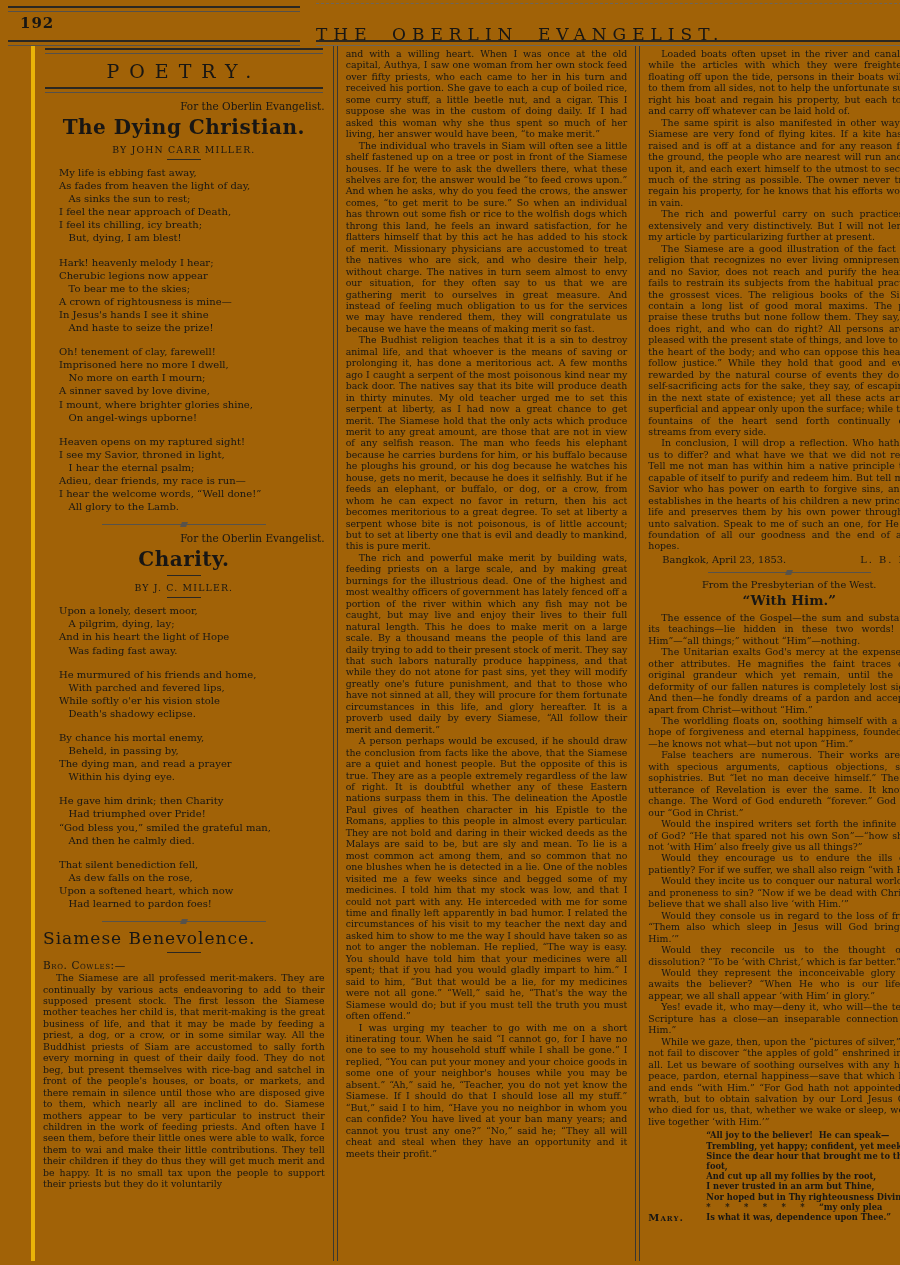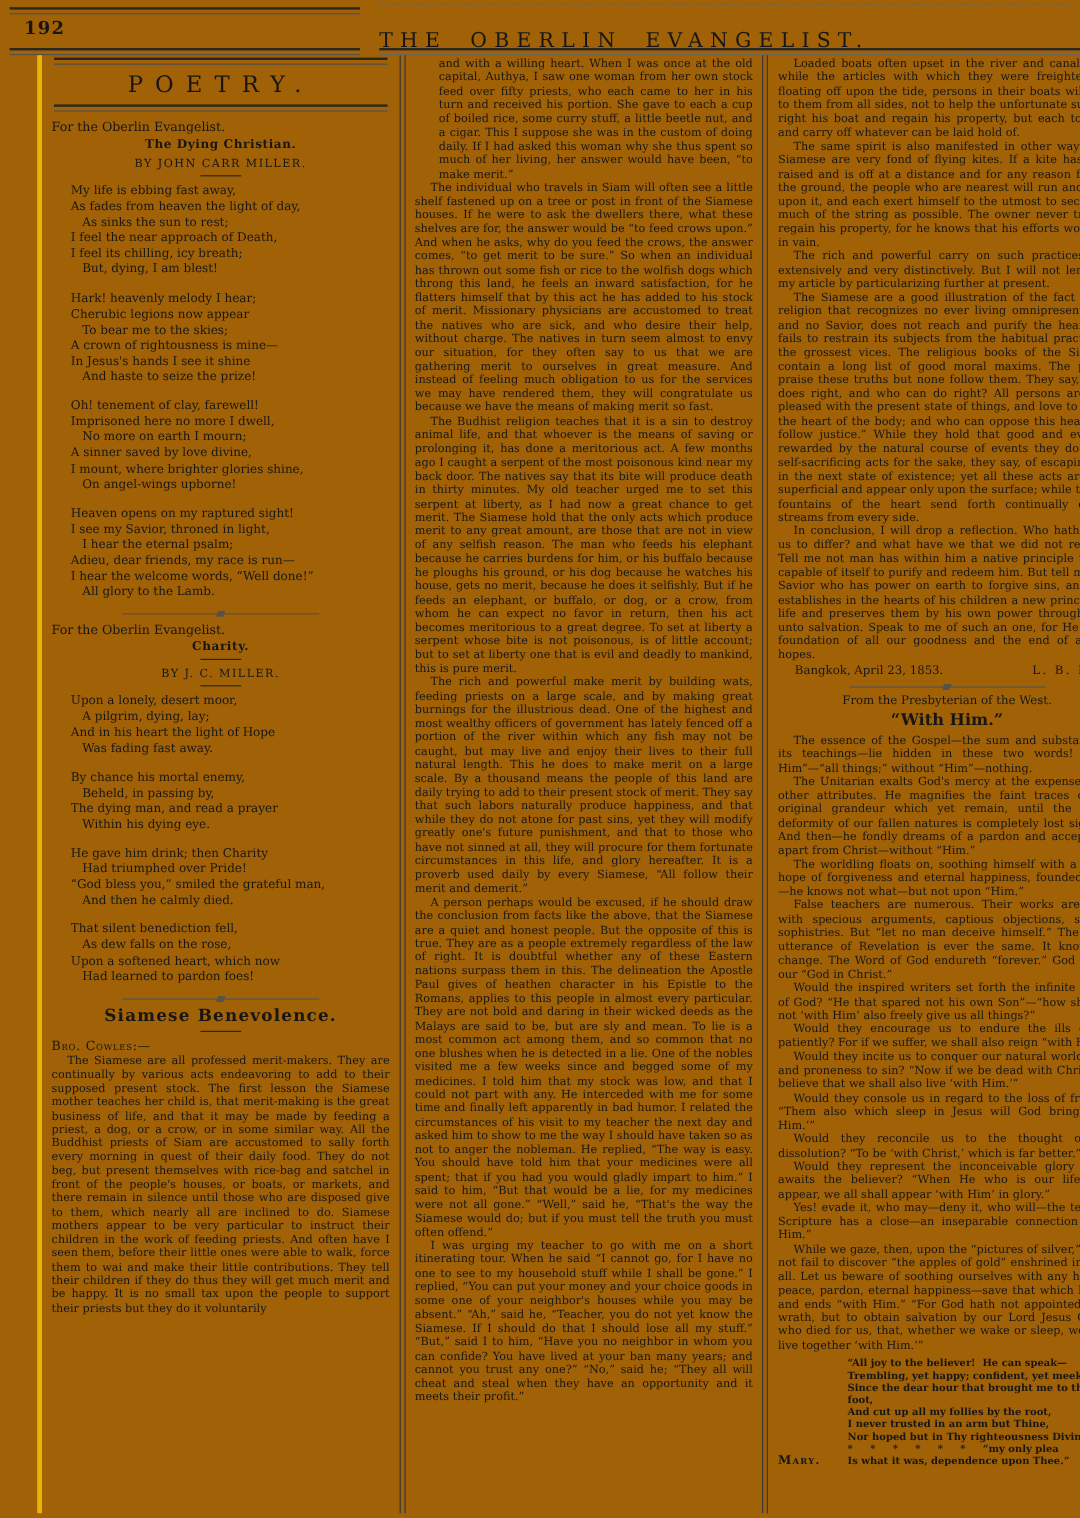--- a/index.html
+++ b/index.html
@@ -18,33 +18,33 @@
   .pageno{position:absolute;left:20px;top:14px;font-size:15px;font-weight:bold;letter-spacing:1px;}
   .masthead{position:absolute;left:316px;right:6px;top:24px;text-align:left;font-size:17px;letter-spacing:6px;font-weight:500;word-spacing:8px;}
   
   .cols{position:absolute;top:46px;bottom:4px;left:8px;right:4px;display:flex;}
   .col{flex:1;padding:2px 8px 0 8px;overflow:hidden;}
   .col-left{border-left:4px solid #eab308;margin-left:23px;}
   .col-right{border-right:1px solid #7a736a;}
   .divider{width:3px;border-left:1px solid #3a3630;border-right:1px solid #3a3630;}
   
   .para{font-size:9.4px;line-height:11.45px;text-align:justify;text-indent:13px;margin:0;}
-  .para.noindent{text-indent:0;margin-left:20px;}
-  .attr{text-align:left;font-size:10.5px;margin-top:7px;}
-  .title-fat{text-align:center;font-weight:bold;font-size:10px;letter-spacing:.5px;margin:3px 0 2px;}
+  .para.noindent{text-indent:0;}
+  .attr{text-align:right;font-size:10.5px;margin-top:7px;}
+  .title-fat{text-align:center;font-weight:bold;font-size:20px;letter-spacing:.5px;margin:3px 0 2px;}
   .byline{text-align:center;font-size:9.3px;letter-spacing:1.2px;margin-top:5px;}
   .mini-rule{width:34px;border-top:1.5px solid #2a2722;margin:4px auto 6px;}
   .sep{width:58%;margin:7px auto 6px;border-top:1px solid #57524a;position:relative;}
   .sep::after{content:"";position:absolute;left:50%;top:-3px;width:6px;height:5px;background:#57524a;transform:translateX(-50%) skewX(-20deg);}
   
   .dbl-rule{height:3px;border-top:2px solid #2a2722;border-bottom:1px solid #55504a;margin:0 2px;}
   .poetry-band{text-align:center;font-size:19px;letter-spacing:10px;padding:6px 0 5px;}
   .stanza{white-space:pre-wrap;font-size:10px;line-height:13.1px;margin:0 0 11px 16px;}
   .salutation{font-variant:small-caps;font-size:10.5px;letter-spacing:.6px;margin:2px 0 1px;}
-  .sia-title{text-align:center;font-weight:bold;font-size:14px;letter-spacing:1px;margin-top:4px;}
+  .sia-title{text-align:left;font-weight:normal;font-size:17px;letter-spacing:1px;margin-top:4px;}
   
   .dateline-row{display:flex;justify-content:space-between;font-size:9.8px;margin:2px 4px 0 14px;}
   .dateline-row .sig{letter-spacing:2px;margin-right:14px;}
   .src-line{text-align:center;font-size:9.8px;margin-top:6px;}
   .wh-title{text-align:center;font-weight:bold;font-size:13.5px;margin:2px 0 4px;}
   .closing-verse{white-space:pre-wrap;font-size:8.3px;line-height:10.2px;font-weight:bold;margin:3px 0 0 58px;}
   .verse-sig{font-variant:small-caps;font-weight:bold;font-size:10px;letter-spacing:1px;margin:-10px 18px 0 0;}
 </style>
 </head>
 <body>
@@ -102,20 +102,24 @@
       <div class="attr">For the Oberlin Evangelist.</div>
       <div class="title-fat">Charity.</div>
       <div class="mini-rule"></div>
       <div class="byline">BY J. C. MILLER.</div>
       <div class="mini-rule"></div>
 
       <div class="stanza">Upon a lonely, desert moor,
    A pilgrim, dying, lay;
 And in his heart the light of Hope
    Was fading fast away.</div>
+      <div class="stanza">He murmured of his friends and home,
+   With parched and fevered lips,
+While softly o'er his vision stole
+   Death's shadowy eclipse.</div>
       <div class="stanza">By chance his mortal enemy,
    Beheld, in passing by,
 The dying man, and read a prayer
    Within his dying eye.</div>
       <div class="stanza">He gave him drink; then Charity
    Had triumphed over Pride!
 “God bless you,” smiled the grateful man,
    And then he calmly died.</div>
       <div class="stanza">That silent benediction fell,
    As dew falls on the rose,

